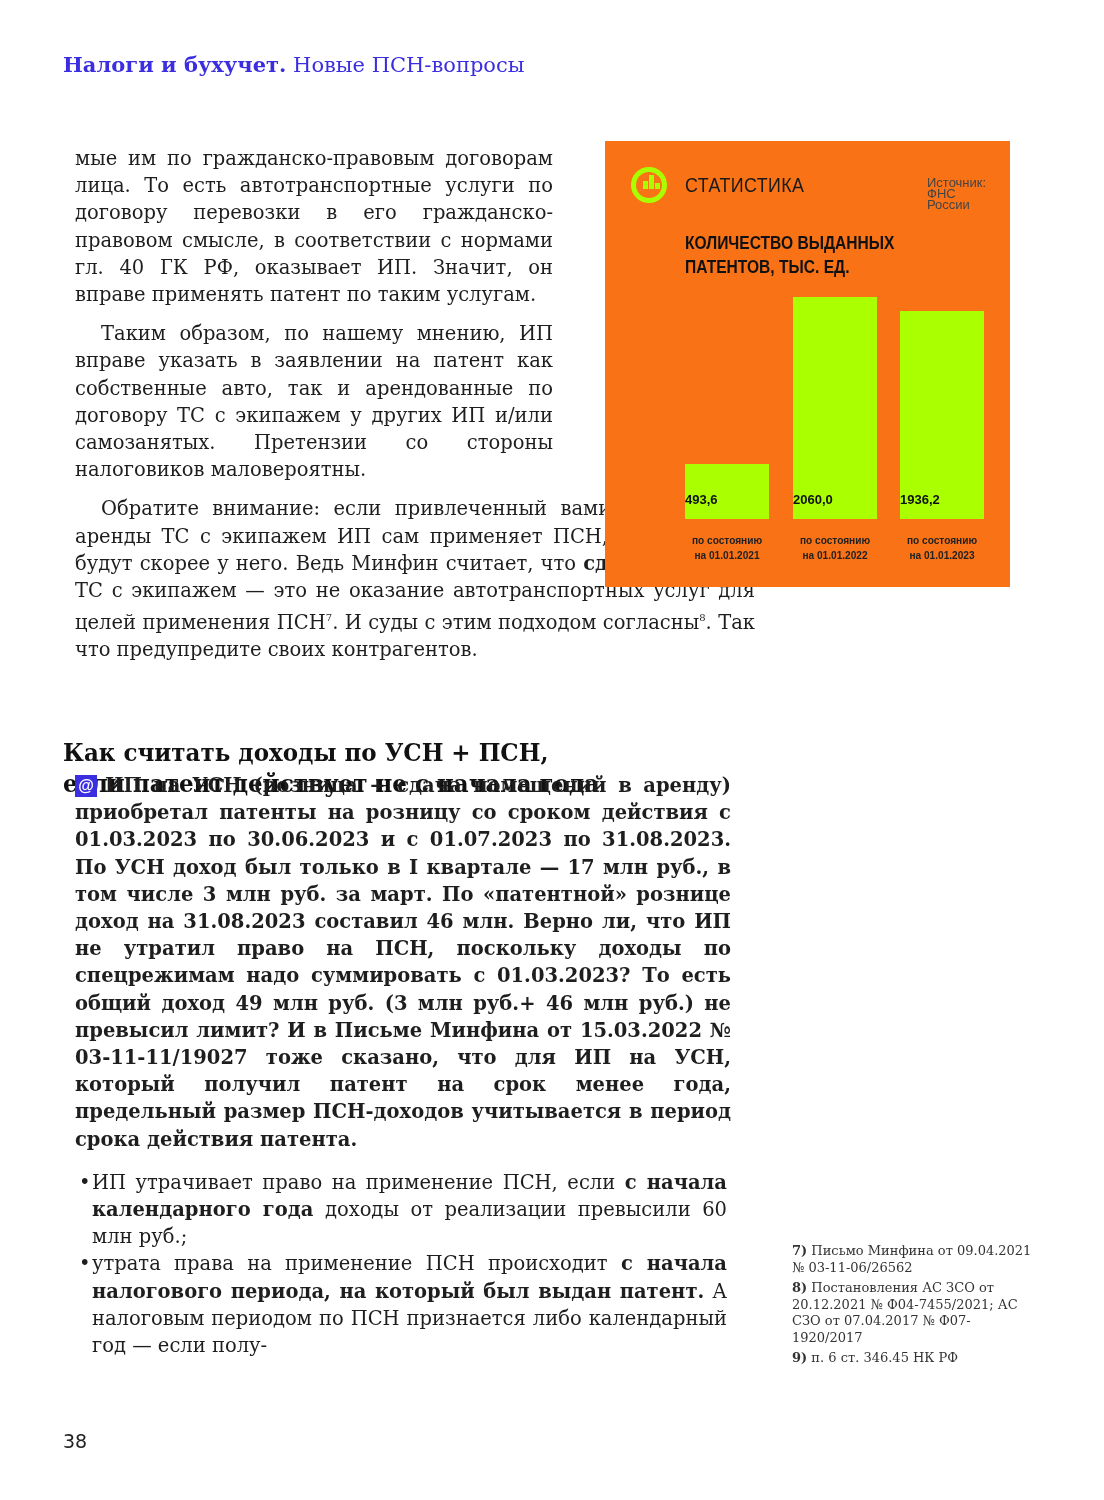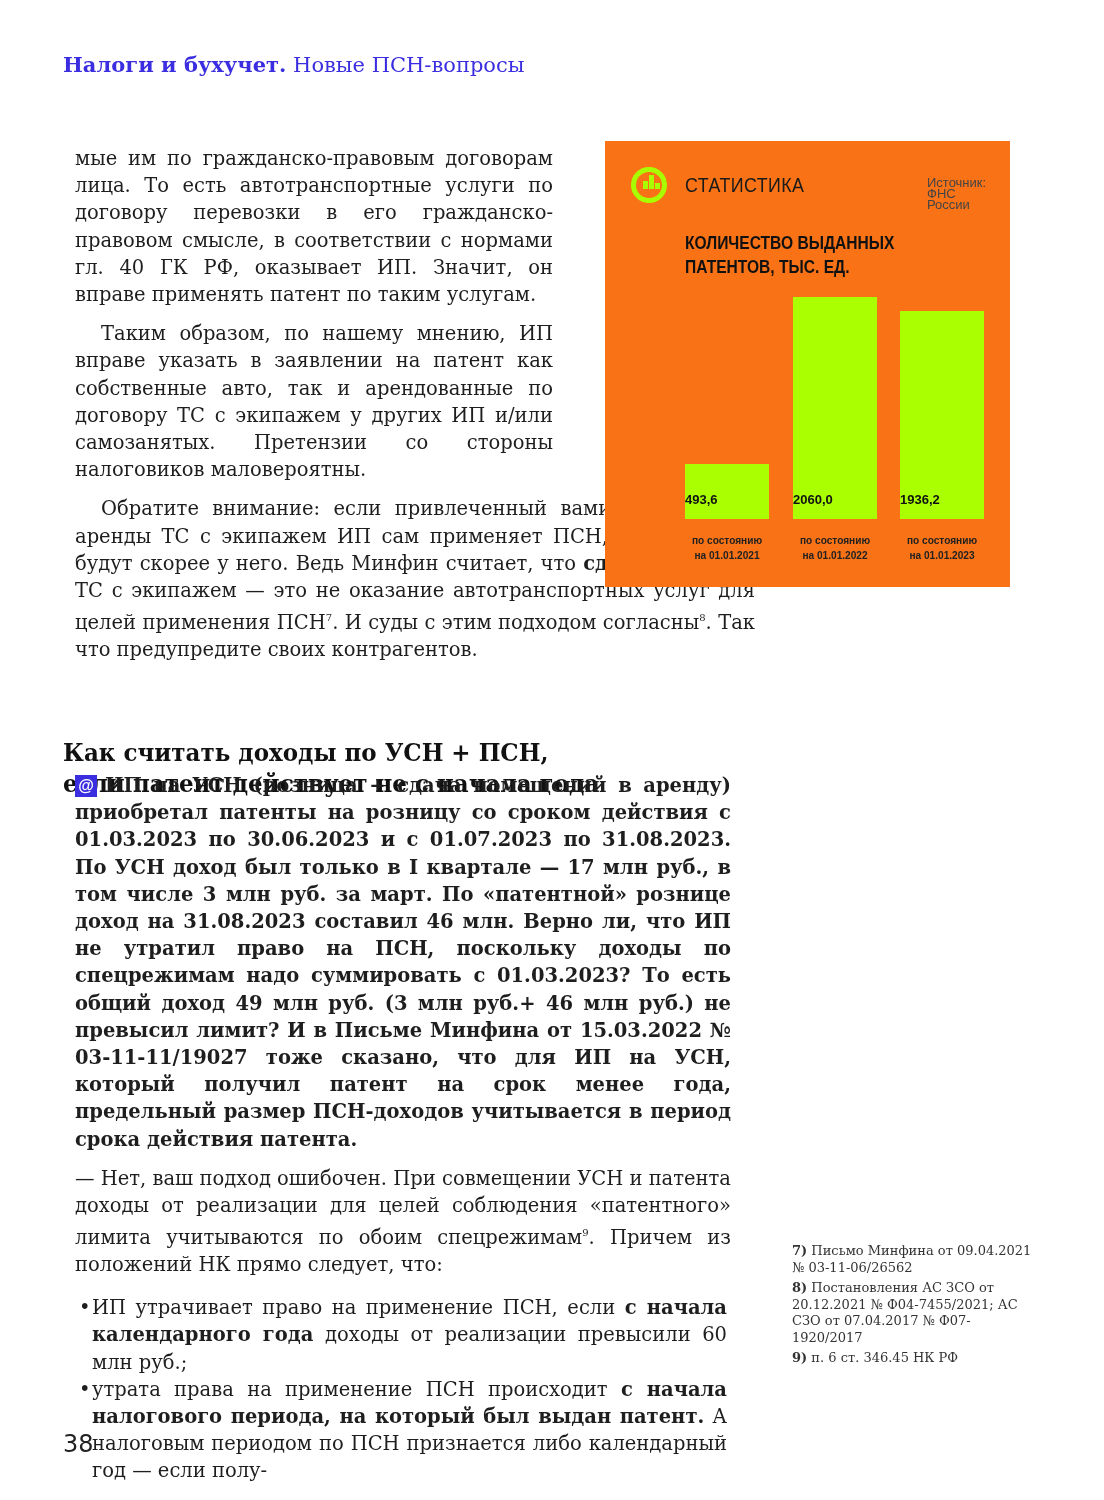--- a/index.html
+++ b/index.html
@@ -26,21 +26,21 @@
   .bar span { position: absolute; left: 0; right: 0; bottom: 12px; text-align: left; font-family: "Liberation Sans", sans-serif; font-weight: 700; font-size: 13px; color: #111; }
   .blabel { position: absolute; width: 100px; top: 392px; text-align: center; font-family: "Liberation Sans", sans-serif; font-weight: 700; font-size: 11.5px; line-height: 15px; color: #222; transform: scaleX(0.88); }
   h2 { position: absolute; left: 63px; top: 737px; margin: 0; font-size: 25px; line-height: 31px; font-weight: 700; color: #111; width: 680px; transform: scaleX(0.92); transform-origin: left; }
   .question { font-weight: 700; }
   .at { display: inline-block; width: 22px; height: 22px; background: #3b2ee0; color: #fff; font-family: "Liberation Sans", sans-serif; font-size: 16px; line-height: 21px; text-align: center; vertical-align: 1px; margin-right: 8px; text-indent: 0; }
   ul { margin: 16px; padding: 0; list-style: none; }
   li { position: relative; padding-left: 13px; text-align: justify; }
   li:before { content: "•"; position: absolute; left: 0; }
   .fn { position: absolute; left: 792px; top: 1243px; width: 240px; font-size: 13px; line-height: 16.5px; color: #333; }
   .fn div { margin-bottom: 4px; }
-  .pagenum { position: absolute; left: 63px; top: 1430px; font-family: "DejaVu Sans", sans-serif; font-size: 24px; color: #222; }
+  .pagenum { position: absolute; left: 63px; top: 1430px; font-family: "DejaVu Sans", sans-serif; font-size: 19px; color: #222; }
   sup { font-size: 10px; }
 </style>
 </head>
 <body>
 
 <div class="header">
   <b>Налоги и бухучет.</b>
   <span>Новые ПСН-вопросы</span>
 </div>
 
@@ -92,21 +92,20 @@
   </div>
 </div>
 
 <h2>
   <div>Как считать доходы по УСН + ПСН,</div>
   <div>если патент действует не с начала года</div>
 </h2>
 
 <div class="col wide" style="top:760px;">
   <p class="question"><span class="at">@</span><span>ИП на УСН (розница + сдача помещений в аренду) приобретал патенты на розницу со сроком действия с 01.03.2023 по 30.06.2023 и с 01.07.2023 по 31.08.2023. По УСН доход был только в I квартале — 17 млн руб., в том числе 3 млн руб. за март. По «патентной» рознице доход на 31.08.2023 составил 46 млн. Верно ли, что ИП не утратил право на ПСН, поскольку доходы по спецрежимам надо суммировать с 01.03.2023? То есть общий доход 49 млн руб. (3 млн руб.+ 46 млн руб.) не превысил лимит? И в Письме Минфина от 15.03.2022 № 03-11-11/19027 тоже сказано, что для ИП на УСН, который получил патент на срок менее года, предельный размер ПСН-доходов учитывается в период срока действия патента.</span></p>
-  <p><span>— Нет, ваш подход ошибочен. При совмещении УСН и патента доходы от реализации для целей соблюдения «патентного» лимита учитываются по обоим спецрежимам</span><sup>9</sup><span>. Причем из положений НК прямо следует, что:</span></p>
   <ul>
     <li><span>ИП утрачивает право на применение ПСН, если </span><b>с начала календарного года</b><span> доходы от реализации превысили 60 млн руб.;</span></li>
     <li><span>утрата права на применение ПСН происходит </span><b>с начала налогового периода, на который был выдан патент.</b><span> А налоговым периодом по ПСН признается либо календарный год — если полу-</span></li>
   </ul>
 </div>
 
 <div class="fn">
   <div><b>7)</b> <span>Письмо Минфина от 09.04.2021 № 03-11-06/26562</span></div>
   <div><b>8)</b> <span>Постановления АС ЗСО от 20.12.2021 № Ф04-7455/2021; АС СЗО от 07.04.2017 № Ф07-1920/2017</span></div>
   <div><b>9)</b> <span>п. 6 ст. 346.45 НК РФ</span></div>

